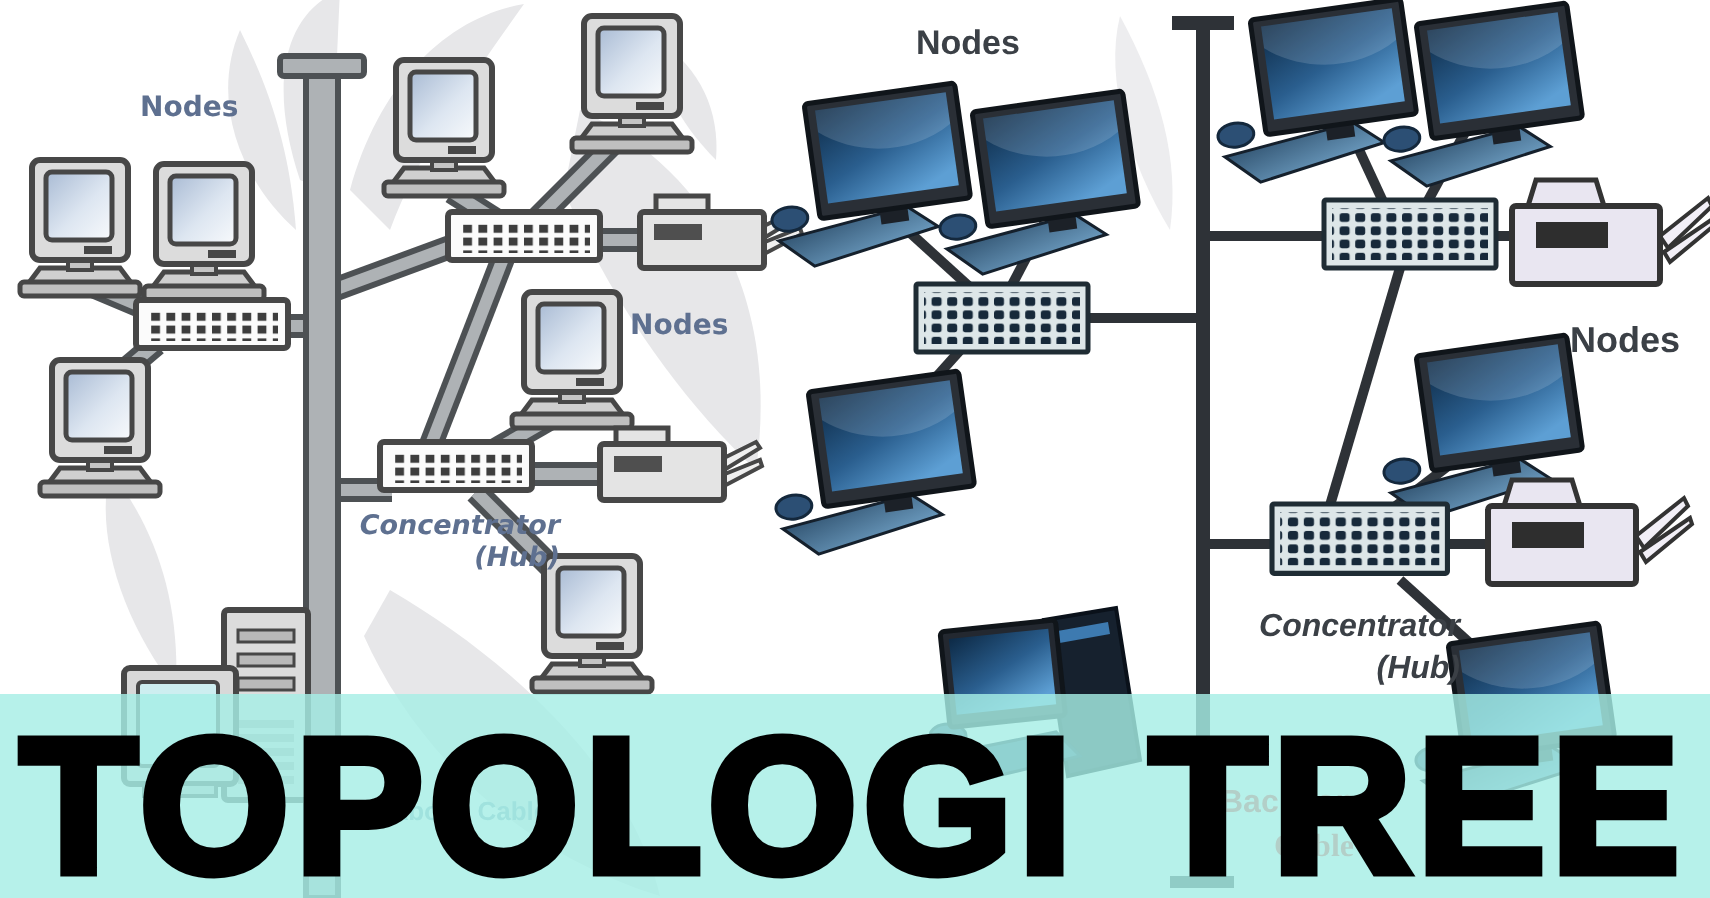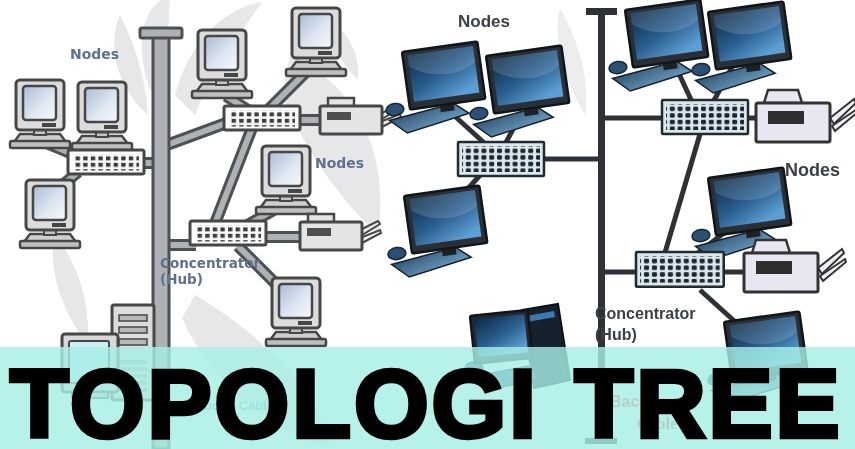--- a/index.html
+++ b/index.html
@@ -4,21 +4,21 @@
 <style>
   html,body{margin:0;padding:0;background:#888;}
   #stage{
     position:relative;width:855px;height:449px;background:#ffffff;
     overflow:hidden;font-family:"Liberation Sans","DejaVu Sans",sans-serif;
   }
   #diagram-svg{position:absolute;left:0;top:0;z-index:1;}
   .lbl{position:absolute;z-index:2;font-weight:bold;white-space:nowrap;}
   .lbl-classic{color:#5e7090;font-size:14px;font-family:"DejaVu Sans",sans-serif;}
   .lbl-modern{color:#3b4046;font-size:17px;}
-  .lbl-center{text-align:left;}
+  .lbl-center{text-align:right;font-style:italic;}
   .lbl-faint-left{color:#85adbd;font-size:13px;}
   .lbl-faint-right{color:#ef4444;font-size:16px;}
   #banner{
     position:absolute;left:0;top:347px;width:855px;height:102px;
     background:rgba(166,238,229,0.82);z-index:3;
   }
   #main-title{
     position:absolute;left:10px;top:356px;z-index:4;
     font-size:96px;line-height:1;font-weight:bold;color:#000;
     letter-spacing:3px;word-spacing:6px;white-space:nowrap;

